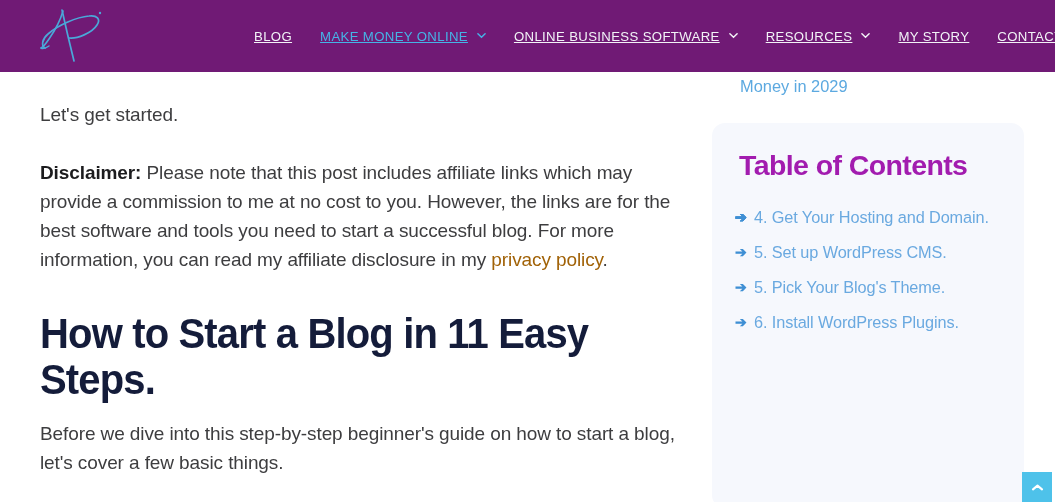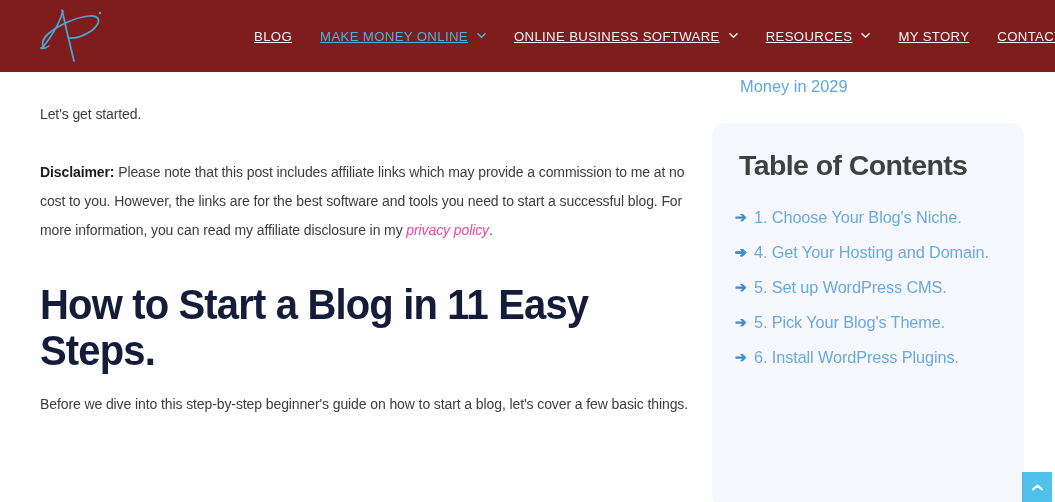--- a/index.html
+++ b/index.html
@@ -11,21 +11,21 @@
     background: #ffffff;
     font-family: "Liberation Sans", sans-serif;
   }
 
   
   .site-header {
     position: absolute;
     top: 0; left: 0;
     width: 1055px;
     height: 72px;
-    background: #7f1d1d;
+    background: #701a75;
     display: flex;
     align-items: center;
   }
 
   .logo-wrap {
     width: 140px;
     height: 72px;
     display: flex;
     align-items: center;
     justify-content: center;
@@ -74,28 +74,28 @@
 
   .content-col {
     position: absolute;
     left: 40px;
     top: 0;
     width: 650px;
   }
 
   p.body-text {
     color: #3d3d3f;
-    font-size: 14px;
+    font-size: 19px;
     line-height: 29px;
     font-weight: 400;
     font-family: "Liberation Sans", sans-serif;
     letter-spacing: -0.1px;
   }
   p.body-text b, p.body-text strong { color: #1c1c1e; font-weight: 700; }
-  p.body-text a { color: #ec4899; text-decoration: none; font-style: italic; }
+  p.body-text a { color: #a16207; text-decoration: none; }
 
   .p-lets-start { margin-top: 28px; }
   .p-disclaimer { margin-top: 29px; }
 
   h2.post-heading {
     margin-top: 36px;
     color: #141c3a;
     font-size: 43px;
     line-height: 46px;
     font-weight: 700;
@@ -130,21 +130,21 @@
   .toc-card {
     margin-top: 22px;
     width: 312px;
     background: #f6f8fd;
     border-radius: 13px;
     padding: 26px 0 10px 0;
     min-height: 385px;
   }
 
   .toc-title {
-    color: #404040;
+    color: #a21caf;
     font-size: 28.5px;
     font-weight: 700;
     letter-spacing: -0.6px;
     padding: 0 0 0 27px;
     font-family: "Liberation Sans", sans-serif;
   }
 
   .toc-list {
     list-style: none;
     margin-top: 18px;
@@ -263,21 +263,20 @@
     <a class="prev-link-tail" href="#">Money in 2029</a>
 
     <div class="toc-card">
 
       <div class="toc-title">Table of Contents</div>
 
       <ul class="toc-list">
 
         <li class="toc-item">
           <span class="arrow-icon">➔</span>
-          <a class="toc-link" href="#">1. Choose Your Blog's Niche.</a>
         </li>
 
         <li class="toc-item">
           <span class="arrow-icon">➔</span>
         </li>
 
         <li class="toc-item">
           <span class="arrow-icon">➔</span>
         </li>
 

